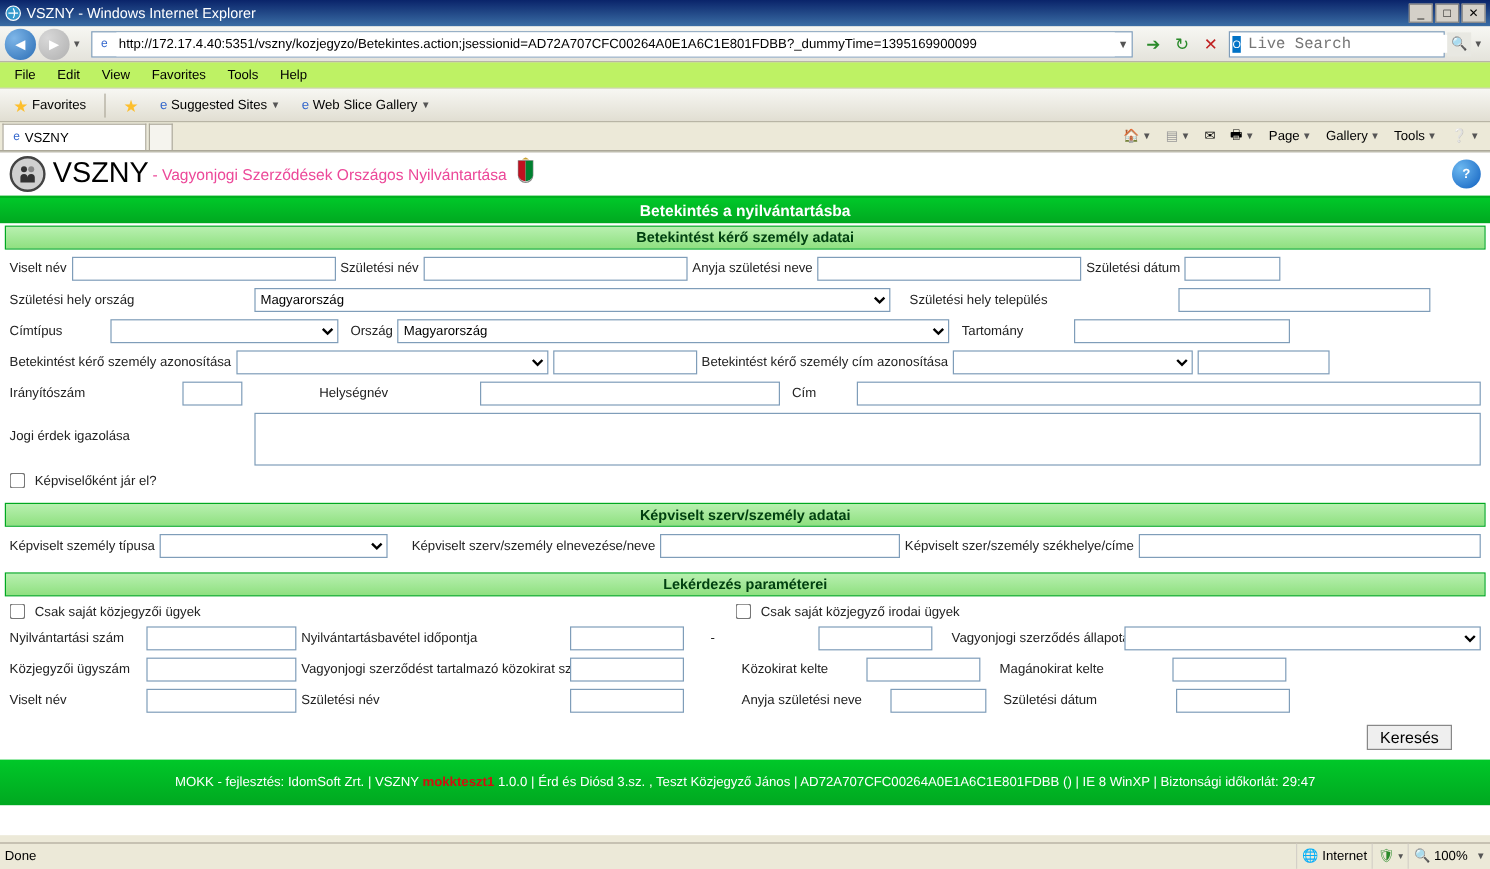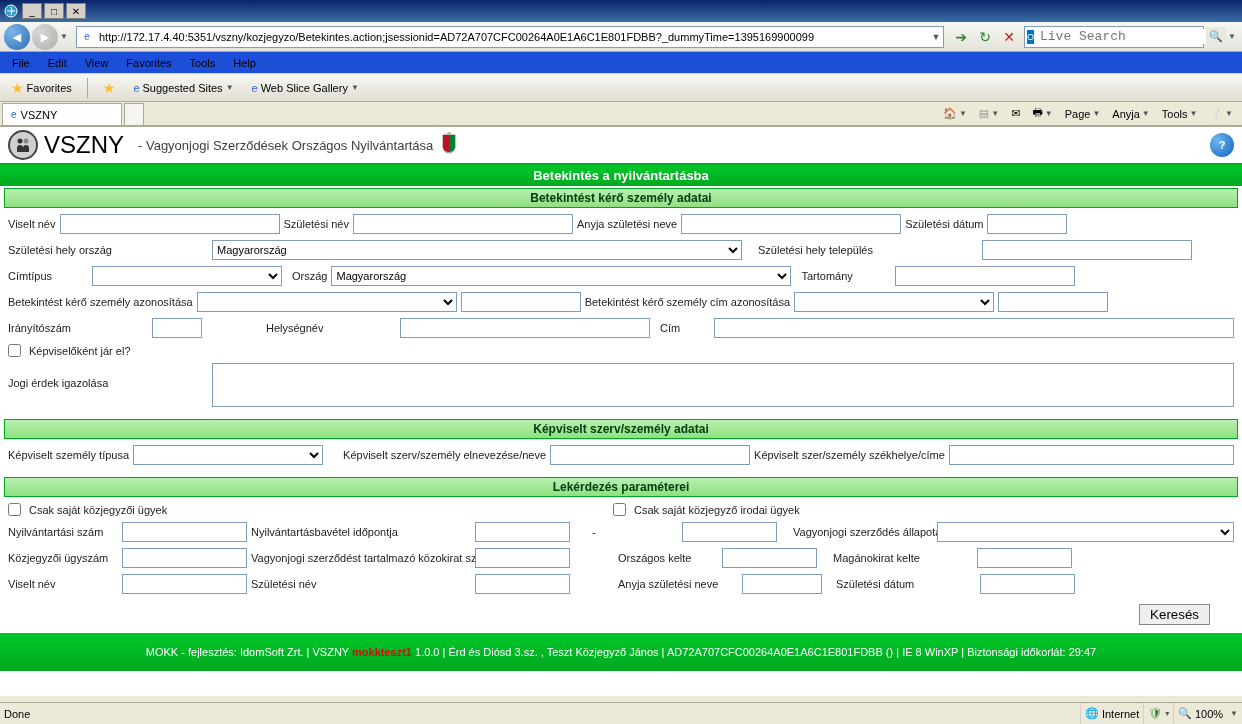--- a/index.html
+++ b/index.html
@@ -21,21 +21,21 @@
 .url-wrap { flex: 1; display: flex; align-items: center; background: #fff; border: 1px solid #7f9db9; height: 22px; margin: 0 4px; }
 .url-icon { width: 16px; height: 16px; margin: 0 2px; display:flex;align-items:center;justify-content:center;font-size:10px;color:#36c;}
 .url-input { flex: 1; border: none; outline: none; font-size: 11px; padding: 0 2px; height:100%; }
 .url-dd { width: 14px; text-align: center; font-size: 9px; color:#555; cursor:pointer;}
 .tool-icon { width: 22px; height: 22px; display: flex; align-items: center; justify-content: center; cursor: pointer; border:1px solid transparent; font-size:14px;}
 .search-wrap { display: flex; align-items: center; background: #fff; border: 1px solid #7f9db9; height: 22px; width: 180px; margin-left:2px;}
 .search-input { flex: 1; border: none; outline: none; font-size: 13px; padding: 0 4px; color:#888;font-family:Liberation Mono, monospace;}
 .search-go { width: 20px; height: 20px; background:#e8e8e2; display:flex;align-items:center;justify-content:center;font-size:11px;cursor:pointer;}
 
 
-.menubar { background: #1d4ed8; height: 22px; display: flex; align-items: center; padding: 0 4px; border-bottom: 1px solid #d4d0c8; gap: 2px; }
+.menubar { background: #bef264; height: 22px; display: flex; align-items: center; padding: 0 4px; border-bottom: 1px solid #d4d0c8; gap: 2px; }
 .menu-item { padding: 2px 8px; cursor: pointer; }
 
 
 .favbar { background: linear-gradient(#f7f7f3,#e1ded2); height: 28px; display: flex; align-items: center; padding: 0 4px; border-bottom: 1px solid #aca899; gap: 4px; }
 .fav-btn { display: flex; align-items: center; gap: 3px; padding: 2px 6px; cursor: pointer; border:1px solid transparent;}
 .star { color: #fdbf2d; font-size:14px;}
 .sep { width: 1px; height: 20px; background: #aca899; margin: 0 4px; }
 
 
 .tabrow { background: #ece9d8; height: 24px; display: flex; align-items: flex-end; border-bottom: 1px solid #aca899; position:relative;}
@@ -43,21 +43,21 @@
 .newtab { width: 20px; height: 22px; border: 1px solid #aca899; border-bottom: none; background: #f5f4ee; margin-left: 2px; cursor:pointer;}
 .tab-tools { position:absolute; right:4px; display:flex; align-items:center; gap:2px; height:100%;}
 .tab-tool { display:flex; align-items:center; gap:2px; padding:2px 4px; cursor:pointer; font-size:11px; border:1px solid transparent;}
 .dd-arrow{font-size:8px;color:#555;}
 
 
 .app-wrap { background: #fff; height: 570px; overflow: hidden; border-top:1px solid #aca899;}
 .app-header { display: flex; align-items: center; padding: 4px 8px; border-bottom: 2px solid #00b020; height:38px;}
 .app-logo { width: 30px; height: 30px; border: 2px solid #444; border-radius: 50%; display: flex; align-items: center; justify-content: center; margin-right: 6px; background:#d0d0d0;}
 .app-title-big { font-size: 24px; font-weight: normal; }
-.app-title-sub { font-size: 13px; color: #404040; margin-left:14px;}
+.app-title-sub { font-size: 13px; color: #ec4899; margin-left:3px;}
 .crest { margin-left:8px; font-size:20px;}
 .app-help { margin-left: auto; width: 24px; height: 24px; border-radius: 50%; background: radial-gradient(circle at 30% 30%, #6cb8f0, #1060c0); color: #fff; display: flex; align-items: center; justify-content: center; font-weight: bold; cursor:pointer;}
 
 .app-scroll { height: 530px; overflow-y: scroll; }
 .green-bar { background: linear-gradient(#00c829, #00a820); color: #fff; text-align: center; font-weight: bold; padding: 3px; font-size: 13px; }
 .section-bar { background: linear-gradient(#b8f0b0, #8fe080); border:1px solid #00a820; text-align: center; font-weight: bold; padding: 2px; margin:2px 4px; font-size: 12px; color:#004010;}
 .form-area { padding: 4px 8px; }
 .form-row { display: flex; align-items: center; gap: 4px; margin-bottom: 6px; flex-wrap: wrap; }
 .lbl { color: #222; white-space: nowrap; }
 .inp { border: 1px solid #7f9db9; background: #fff; height: 20px; padding: 0 2px; font-size:11px;}
@@ -76,20 +76,21 @@
 </head>
 <body>
 
 <div class="titlebar">
   <span class="ie-icon">
       <svg width="14" height="14" viewBox="0 0 14 14">
         <circle cx="7" cy="7" r="6" fill="#39c" stroke="#fff" stroke-width="1"></circle>
         <path d="M3 7h8M7 3a8 8 0 010 8" stroke="#fff" fill="none"></path>
       </svg>
     </span>
+  <span class="title-text">VSZNY - Windows Internet Explorer</span>
   <div class="win-buttons">
     <div class="win-btn">_</div>
     <div class="win-btn">□</div>
     <div class="win-btn">✕</div>
   </div>
 </div>
 
 <div class="navbar">
   <div class="nav-btn nav-back">◄</div>
   <div class="nav-btn nav-fwd">►</div>
@@ -160,21 +161,21 @@
       </div>
     <div class="tab-tool">
         <span>🖶</span>
         <span class="dd-arrow">▼</span>
       </div>
     <div class="tab-tool">
         <span>Page</span>
         <span class="dd-arrow">▼</span>
       </div>
     <div class="tab-tool">
-        <span>Anyja</span>
+        <span>Gallery</span>
         <span class="dd-arrow">▼</span>
       </div>
     <div class="tab-tool">
         <span>Tools</span>
         <span class="dd-arrow">▼</span>
       </div>
     <div class="tab-tool">
         <span style="color:#36c">❔</span>
         <span class="dd-arrow">▼</span>
       </div>
@@ -237,27 +238,27 @@
         <input class="inp" style="width: 110px;">
       </div>
       <div class="form-row">
         <span class="lbl" style="width:140px">Irányítószám</span>
         <input class="inp" style="width: 50px;">
         <span class="lbl" style="margin-left:60px;width:130px">Helységnév</span>
         <input class="inp" style="width: 250px;">
         <span class="lbl" style="margin-left:6px;width:50px">Cím</span>
         <input class="inp" style="flex: 1 1 0%;">
       </div>
-      <div class="form-row">
-        <input type="checkbox" class="chk" style="">
-        <span class="lbl">Képviselőként jár el?</span>
-      </div>
       <div class="form-row" style="align-items:flex-start">
         <span class="lbl" style="width:200px;padding-top:14px">Jogi érdek igazolása</span>
         <textarea class="ta" style="flex: 1 1 0%; height: 44px;"></textarea>
+      </div>
+      <div class="form-row">
+        <input type="checkbox" class="chk" style="">
+        <span class="lbl">Képviselőként jár el?</span>
       </div>
     </div>
 
     <div class="section-bar">Képviselt szerv/személy adatai</div>
     <div class="form-area">
       <div class="form-row">
         <span class="lbl">Képviselt személy típusa</span>
         <select class="sel" style="width:190px"><option></option></select>
         <span class="lbl" style="margin-left:16px">Képviselt szerv/személy elnevezése/neve</span>
         <input class="inp" style="width: 200px;">
@@ -284,21 +285,21 @@
         <input class="inp" style="width: 95px;">
         <span class="lbl" style="width:140px;margin-left:12px">Vagyonjogi szerződés állapota</span>
         <select class="sel" style="flex:1"><option></option></select>
       </div>
       <div class="form-row">
         <span class="lbl" style="width:110px">Közjegyzői ügyszám</span>
         <input class="inp" style="width: 125px;">
         <span class="lbl" style="width:220px">Vagyonjogi szerződést tartalmazó közokirat száma</span>
         <input class="inp" style="width: 95px;">
         <span style="width:40px"></span>
-        <span class="lbl" style="width:100px">Országos kelte</span>
+        <span class="lbl" style="width:100px">Közokirat kelte</span>
         <input class="inp" style="width: 95px;">
         <span class="lbl" style="width:140px;margin-left:12px">Magánokirat kelte</span>
         <input class="inp" style="width: 95px;">
       </div>
       <div class="form-row">
         <span class="lbl" style="width:110px">Viselt név</span>
         <input class="inp" style="width: 125px;">
         <span class="lbl" style="width:220px">Születési név</span>
         <input class="inp" style="width: 95px;">
         <span style="width:40px"></span>

